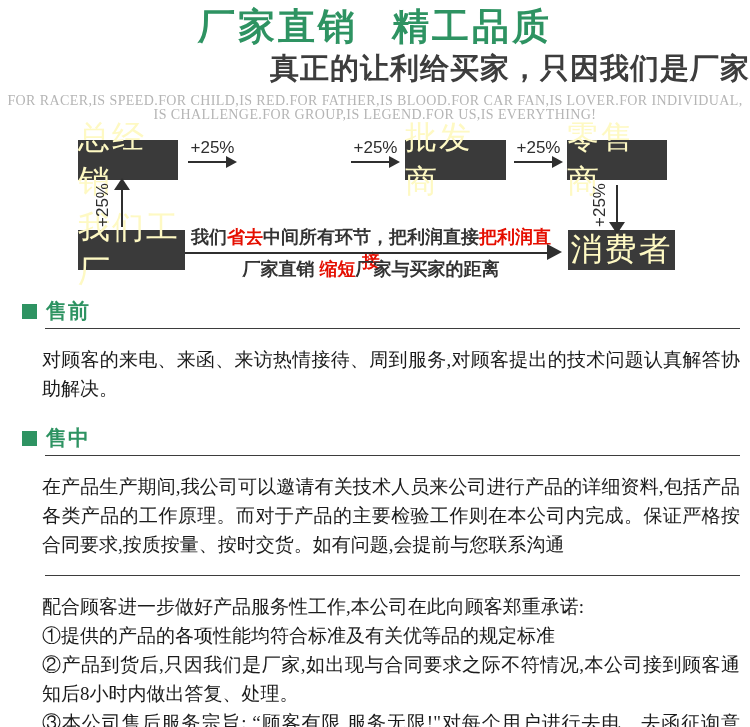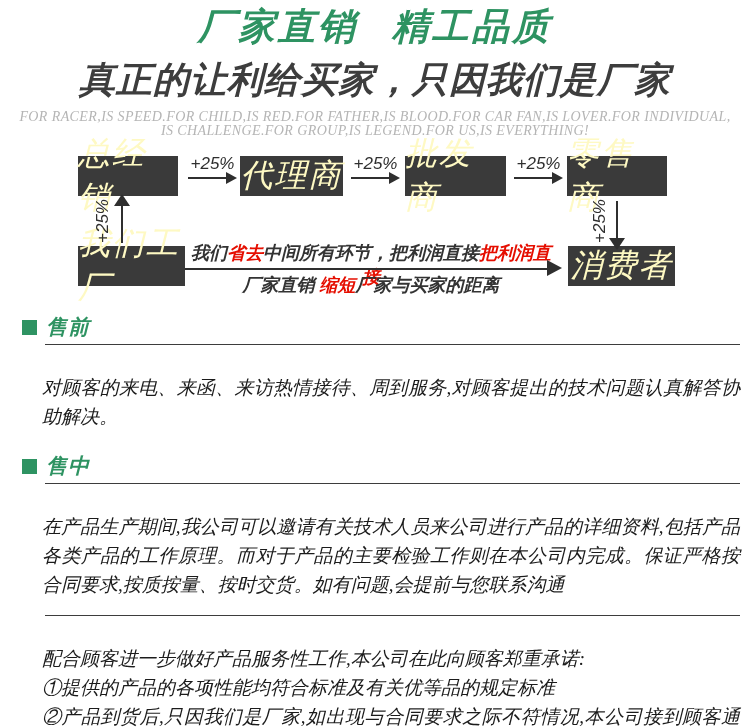--- a/index.html
+++ b/index.html
@@ -1,27 +1,27 @@
 <!DOCTYPE html>
 <html style="--green: #2e9362; --red: #e50e00; --box: #3a3a3a; --muted: #b5b5b5;"><head>
 <meta charset="utf-8">
 <style>
   :root{
     --green:#2e9362; --red:#e50e00; --box:#3a3a3a; --ink:#1b1b1b;
     --subtitle:#3d3d3d; --muted:#b5b5b5; --line:#3d3d3d; --arrow:#2f2f2f;
   }
   html,body{margin:0;padding:0;background:#fff;}
   .page{position:relative;width:750px;height:727px;background:#fff;overflow:hidden;
-        font-family:"Liberation Sans",sans-serif;color:var(--ink);font-style:italic;}
+        font-family:"Liberation Sans",sans-serif;color:var(--ink);}
 
   
   .header{text-align:center;}
   .title{padding-top:6px;font-size:37px;font-weight:bold;color:var(--green);letter-spacing:3px;line-height:1.15;}
   .title .gap{display:inline-block;width:34px;}
-  .subtitle{margin-top:7px;font-size:36px;font-weight:bold;color:var(--subtitle);letter-spacing:1px;}
+  .subtitle{margin-top:0;font-size:29px;font-weight:bold;color:var(--subtitle);letter-spacing:1px;text-align:right;}
   .tagline{margin-top:5px;font-size:14px;line-height:1.05;color:var(--muted);
            font-family:"Liberation Serif",serif;letter-spacing:.4px;}
 
   
   .diagram{position:relative;width:750px;height:160px;margin-top:7px;}
   .dbox{position:absolute;height:40px;background:var(--box);color:#fef9c3;font-size:32px;
         display:flex;align-items:center;justify-content:center;letter-spacing:2px;}
   .b1{left:78px;top:10px;width:100px;}
   .b2{left:240px;top:10px;width:103px;}
   .b3{left:405px;top:10px;width:101px;}
@@ -52,21 +52,21 @@
   .m1{top:95px;} .m2{top:127px;}
   .longshaft{position:absolute;left:185px;top:122px;width:362px;height:2px;background:var(--arrow);}
   .longhead{position:absolute;left:547px;top:114px;width:0;height:0;
             border-top:8px solid transparent;border-bottom:8px solid transparent;border-left:15px solid var(--arrow);}
 
   
   .sec-head{margin-left:22px;white-space:nowrap;}
   .sq{display:inline-block;width:15px;height:15px;background:var(--green);margin-right:9px;vertical-align:-1px;}
   .sec-title{font-size:21px;font-weight:bold;color:var(--green);letter-spacing:1px;}
   .sec-rule{height:1px;background:var(--line);margin:3px 10px 0 45px;}
-  .sec-body{margin:28px 10px 0 42px;font-size:19px;line-height:29px;text-align:justify;
+  .sec-body{margin:16px 10px 0 42px;font-size:19px;line-height:29px;text-align:justify;
             font-family:"Liberation Serif",serif;color:var(--ink);}
   .sec-body p{margin:0;}
   .mt1{margin-top:7px;} .mt2{margin-top:21px;} .mt3{margin-top:16px;}
 </style>
 </head>
 <body>
 
 <div class="page">
 
   <div class="header">
@@ -75,21 +75,20 @@
     </div>
     <div class="subtitle">真正的让利给买家，只因我们是厂家</div>
     <div class="tagline">
       <div>FOR RACER,IS SPEED.FOR CHILD,IS RED.FOR FATHER,IS BLOOD.FOR CAR FAN,IS LOVER.FOR INDIVIDUAL,</div>
       <div>IS CHALLENGE.FOR GROUP,IS LEGEND.FOR US,IS EVERYTHING!</div>
     </div>
   </div>
 
   <div class="diagram">
     <div class="dbox b1">总经销</div>
-    <div class="dbox b2">代理商</div>
     <div class="dbox b4">零售商</div>
     <div class="dbox b3">批发商</div>
     <div class="dbox b6">消费者</div>
     <div class="dbox b5">我们工厂</div>
 
     <div class="plus p1">+25%</div>
     <div class="plus p2">+25%</div>
     <div class="plus p3">+25%</div>
     <div class="hshaft s1"></div>
     <div class="hhead h1"></div>

